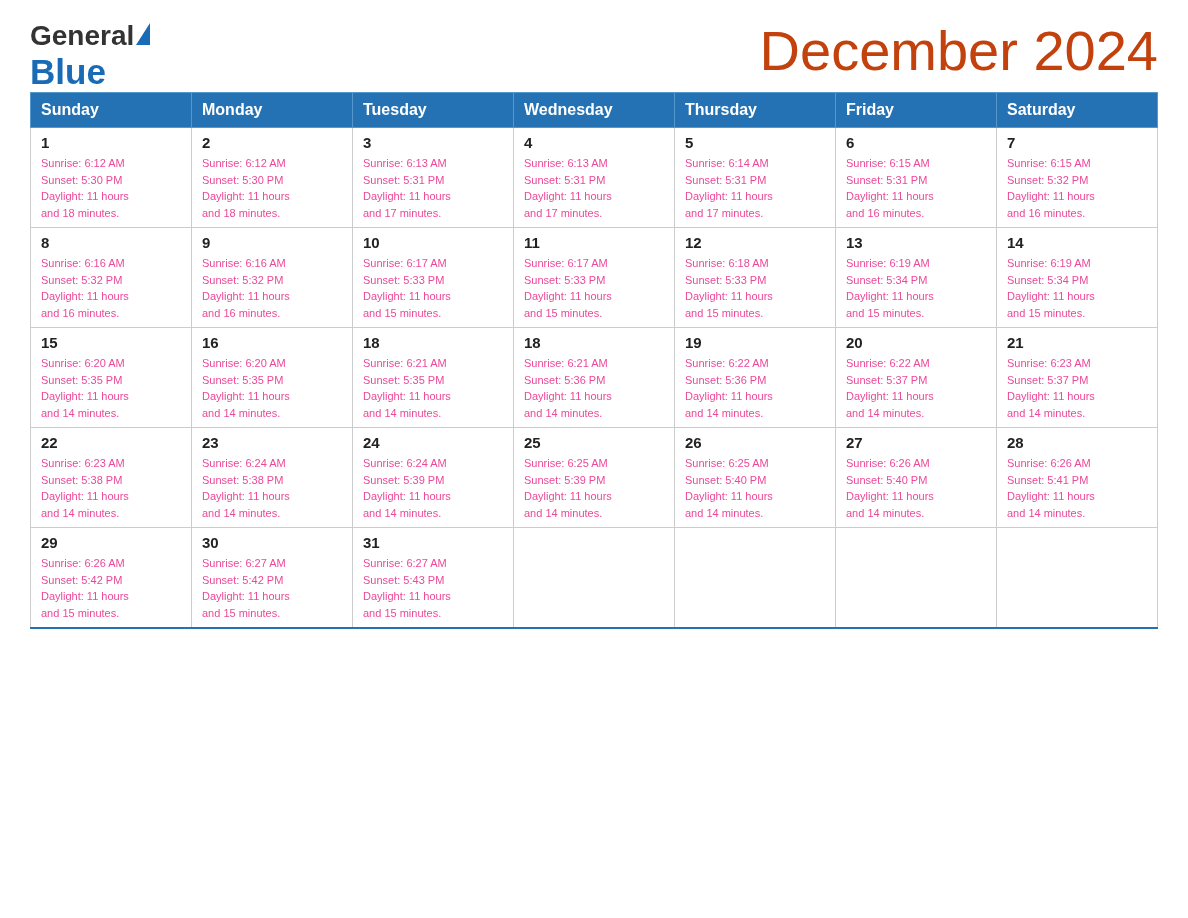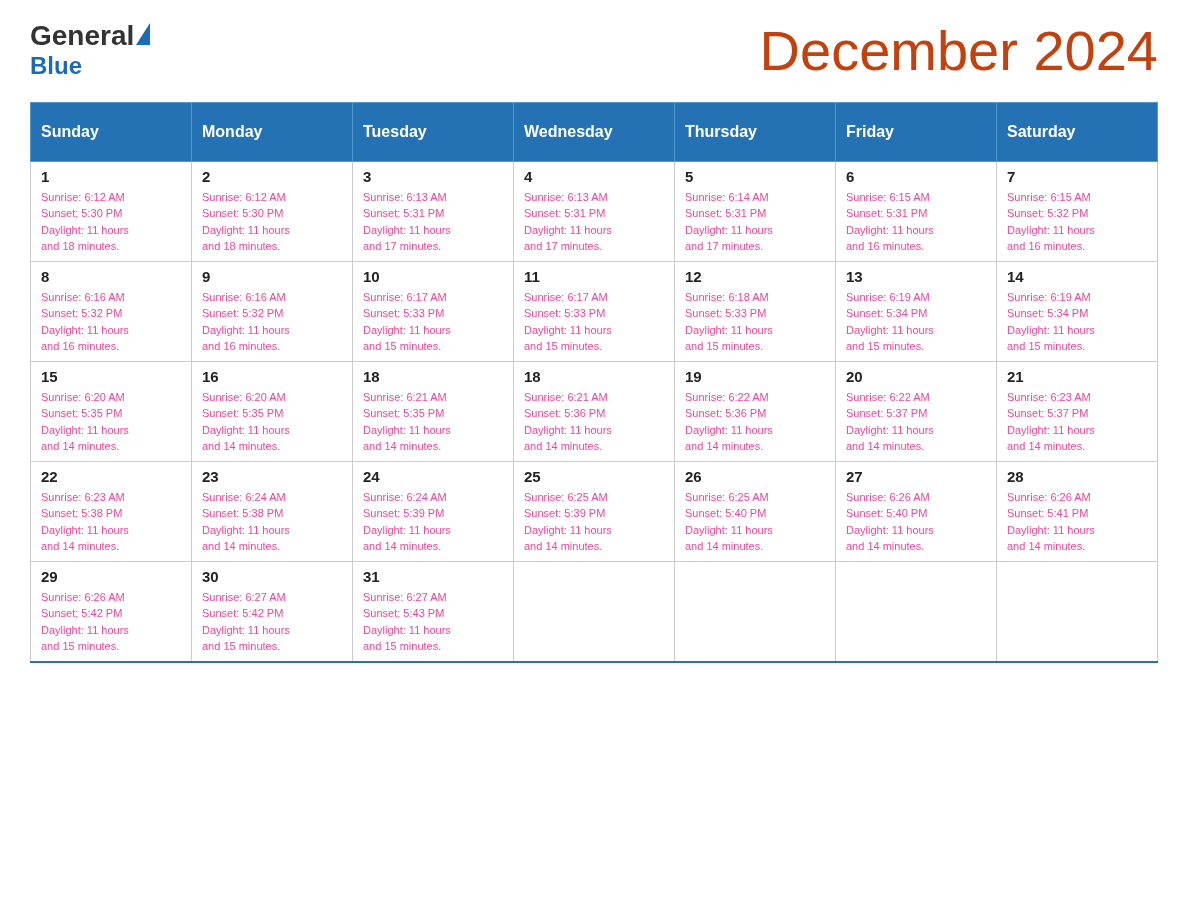--- a/index.html
+++ b/index.html
@@ -7,21 +7,20 @@
       font-family: Arial, sans-serif;
       background: #fff;
       padding: 20px 30px;
       width: 1188px;
       min-height: 918px;
     }
     .header-row {
       display: flex;
       justify-content: space-between;
       align-items: flex-start;
-      margin-bottom: 20px;
     }
     .logo {
       display: flex;
       flex-direction: column;
       align-items: flex-start;
     }
     .logo-text {
       display: flex;
       align-items: center;
       font-size: 28px;
@@ -33,21 +32,21 @@
       width: 0;
       height: 0;
       border-left: 14px solid transparent;
       border-bottom: 22px solid #1a6bb5;
       display: inline-block;
       margin: 0 2px;
       transform: translateY(-2px);
     }
     .logo-blue {
       color: #1a6bb5;
-      font-size: 24px;
+      font-size: 35px;
       font-weight: bold;
     }
     .title-block {
       text-align: right;
     }
     .month-year {
       font-size: 56px;
       font-weight: normal;
       color: #c2410c;
       line-height: 1.1;
@@ -60,21 +59,21 @@
     .calendar {
       width: 100%;
       border-collapse: collapse;
       border: 1px solid #aaa;
     }
     .calendar thead tr th {
       background-color: #2472b3;
       color: #fff;
       font-size: 16px;
       font-weight: bold;
-      padding: 20px 10px;
+      padding: 8px 10px;
       text-align: left;
       border: 1px solid #5599cc;
       margin-left: 31px;
     }
     .calendar tbody tr td {
       vertical-align: top;
       padding: 6px 10px;
       border: 1px solid #ccc;
       width: 14.28%;
       min-height: 100px;

